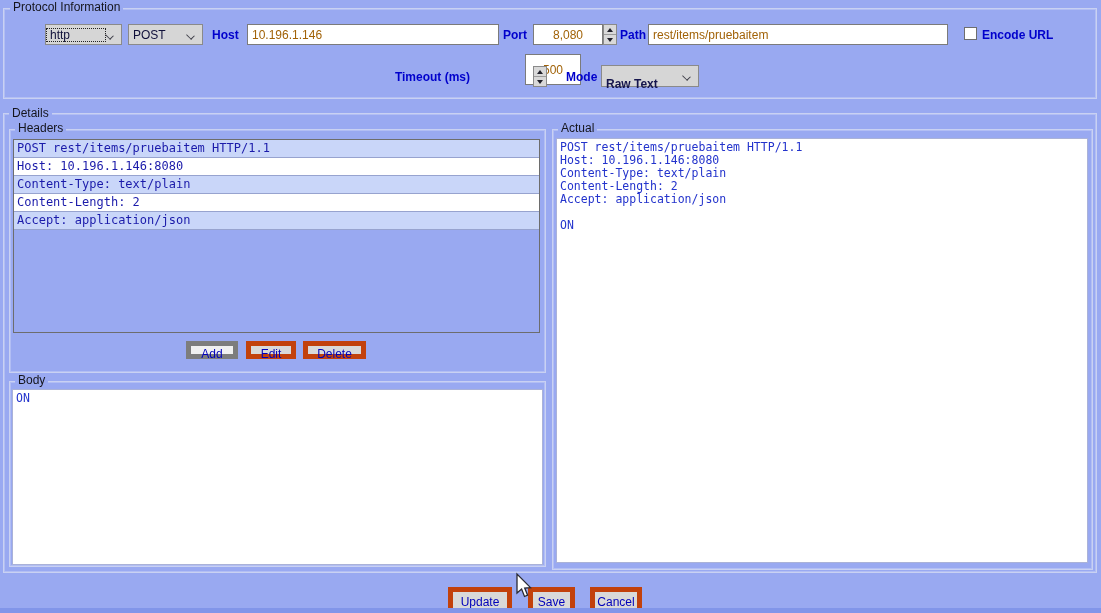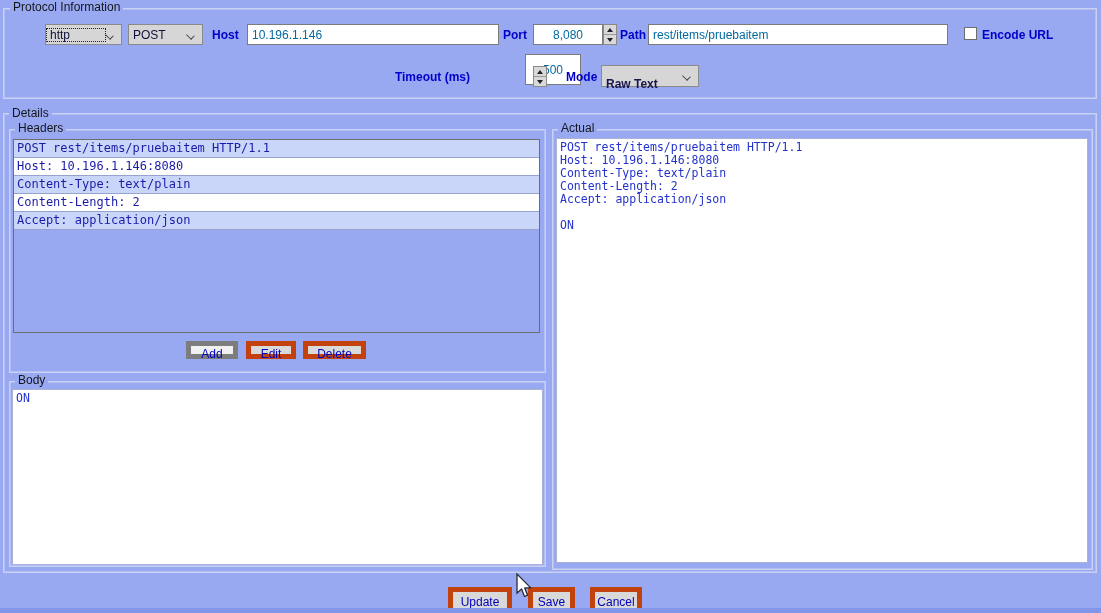--- a/index.html
+++ b/index.html
@@ -14,21 +14,21 @@
   .flabel { position:absolute; font-size:12px; font-weight:bold; color:#0000cc; line-height:14px; white-space:nowrap; }
 
   
   .combo { position:absolute; background:#d6d6d6; border:1px solid #8a8a8a; display:flex; align-items:center; font-size:12px; color:#10103a; cursor:default; }
   .combo .txt { padding-left:4px; flex:1; white-space:nowrap; overflow:hidden; }
   .combo .txt.focused { outline:1px dotted #222; outline-offset:-1px; }
   .chev { width:8px; height:8px; margin-right:7px; position:relative; flex:0 0 auto; }
   .chev::before { content:""; position:absolute; left:0; top:1px; width:6px; height:6px; border-right:1px solid #3c3c46; border-bottom:1px solid #3c3c46; transform:rotate(45deg) scale(1,0.75); }
 
   
-  .tin { position:absolute; background:#ffffff; border:1px solid #7b7b7b; font-family:"Liberation Sans", sans-serif; font-size:12px; color:#0369a1; padding:0 4px; }
+  .tin { position:absolute; background:#ffffff; border:1px solid #7b7b7b; font-family:"Liberation Sans", sans-serif; font-size:12px; color:#a16207; padding:0 4px; }
   .tin.num { text-align:center; }
 
   
   .spin { position:absolute; width:14px; border:1px solid #8a8a8a; background:#d9d9d9; display:flex; flex-direction:column; }
   .spin .sb { flex:1; position:relative; background:#d9d9d9; border:0; cursor:default; }
   .spin .sb + .sb { border-top:1px solid #9b9b9b; }
   .spin .sb::before { content:""; position:absolute; left:50%; top:50%; transform:translate(-50%,-50%); border-left:3px solid transparent; border-right:3px solid transparent; }
   .spin .sb.up::before   { border-bottom:4px solid #20202a; }
   .spin .sb.down::before { border-top:4px solid #20202a; }
 

